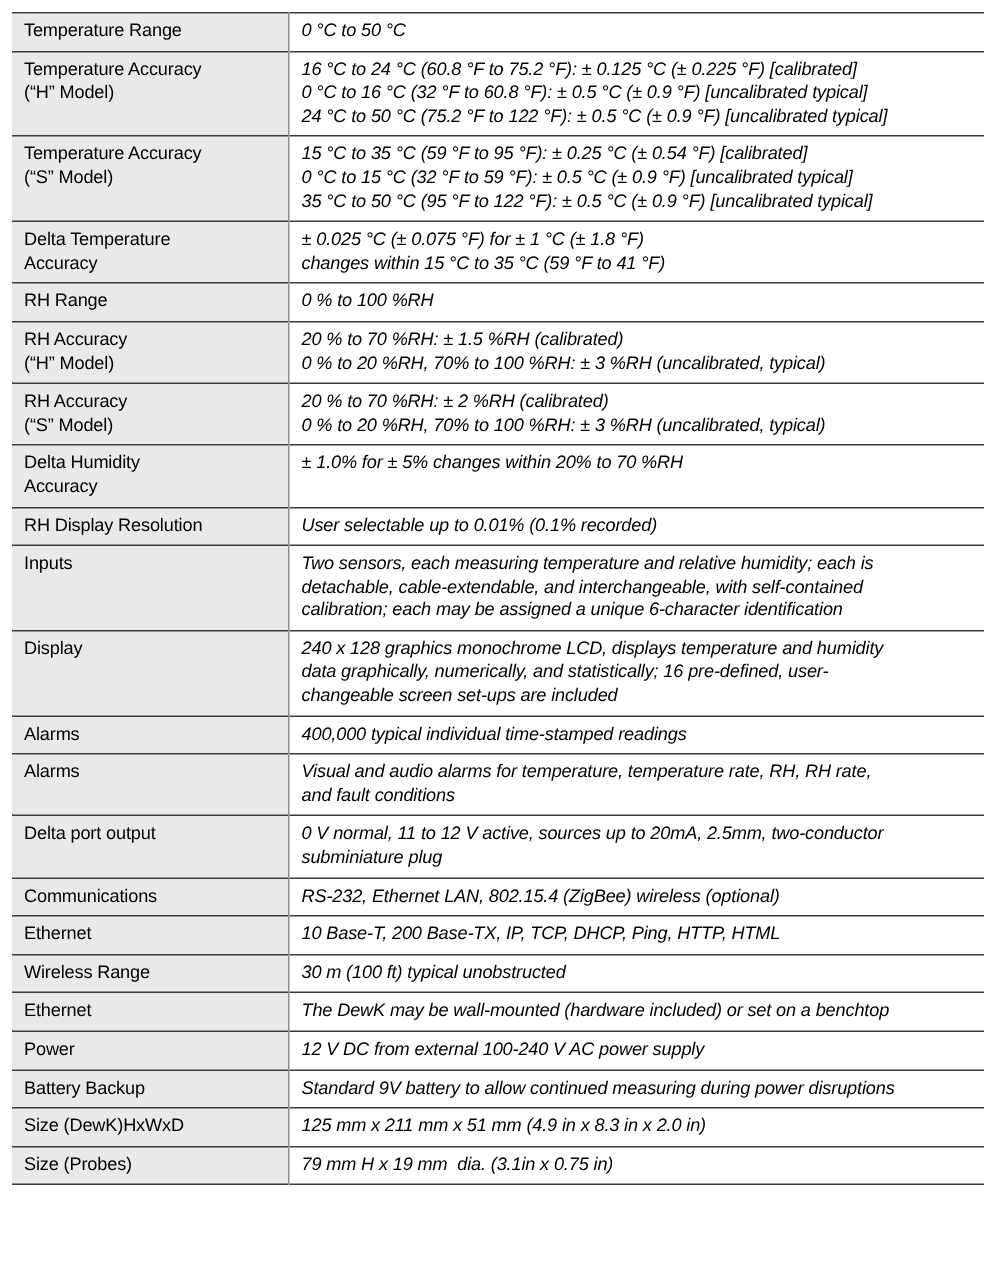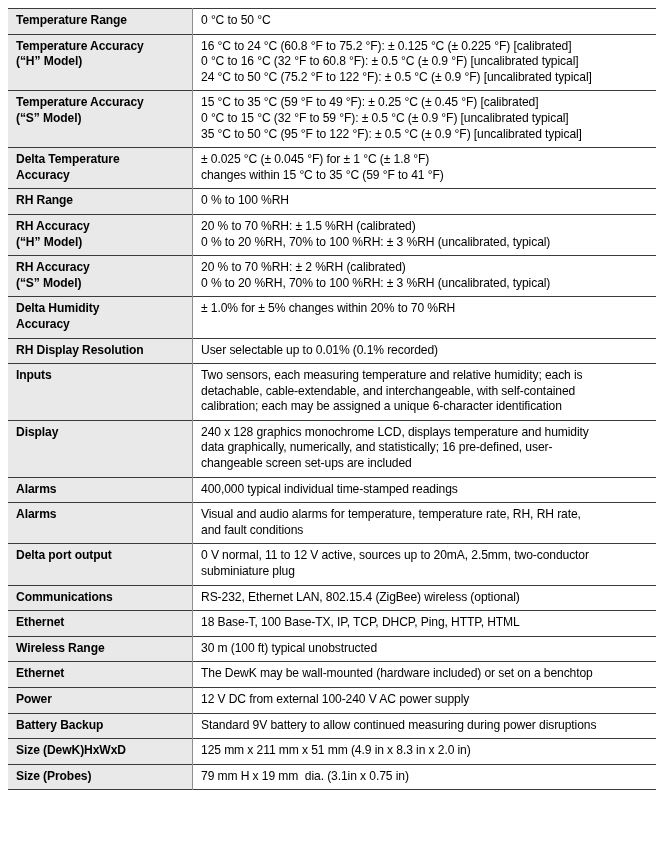--- a/index.html
+++ b/index.html
@@ -39,25 +39,26 @@
     vertical-align: top;
     padding: 4px 6px 5px 8px;
     font-size: 12.1px;
     line-height: 15.6px;
     color: #000000;
     letter-spacing: -0.1px;
   }
   td.label {
     width: 170px;
     background: #e9e9e9;
-    font-weight: bold;
+    font-weight: normal;
     border-right: 1px solid #8f8f8f;
   }
   td.value {
     background: #ffffff;
+    font-style: italic;
   }
   .line {
     display: block;
     white-space: pre-wrap;
   }
 </style>
 </head>
 <body>
 
 <div class="sheet">
@@ -81,32 +82,32 @@
             <span class="line">0 °C to 16 °C (32 °F to 60.8 °F): ± 0.5 °C (± 0.9 °F) [uncalibrated typical]</span>
             <span class="line">24 °C to 50 °C (75.2 °F to 122 °F): ± 0.5 °C (± 0.9 °F) [uncalibrated typical]</span>
           </td>
         </tr>
         <tr>
           <td class="label">
             <span class="line">Temperature Accuracy</span>
             <span class="line">(“S” Model)</span>
           </td>
           <td class="value">
-            <span class="line">15 °C to 35 °C (59 °F to 49 °F): ± 0.25 °C (± 0.45 °F) [calibrated]</span>
+            <span class="line">15 °C to 35 °C (59 °F to 95 °F): ± 0.25 °C (± 0.54 °F) [calibrated]</span>
             <span class="line">0 °C to 15 °C (32 °F to 59 °F): ± 0.5 °C (± 0.9 °F) [uncalibrated typical]</span>
             <span class="line">35 °C to 50 °C (95 °F to 122 °F): ± 0.5 °C (± 0.9 °F) [uncalibrated typical]</span>
           </td>
         </tr>
         <tr>
           <td class="label">
             <span class="line">Delta Temperature</span>
             <span class="line">Accuracy</span>
           </td>
           <td class="value">
-            <span class="line">± 0.025 °C (± 0.045 °F) for ± 1 °C (± 1.8 °F)</span>
+            <span class="line">± 0.025 °C (± 0.075 °F) for ± 1 °C (± 1.8 °F)</span>
             <span class="line">changes within 15 °C to 35 °C (59 °F to 41 °F)</span>
           </td>
         </tr>
         <tr>
           <td class="label">
             <span class="line">RH Range</span>
           </td>
           <td class="value">
             <span class="line">0 % to 100 %RH</span>
           </td>
@@ -200,21 +201,21 @@
           </td>
           <td class="value">
             <span class="line">RS-232, Ethernet LAN, 802.15.4 (ZigBee) wireless (optional)</span>
           </td>
         </tr>
         <tr>
           <td class="label">
             <span class="line">Ethernet</span>
           </td>
           <td class="value">
-            <span class="line">18 Base-T, 100 Base-TX, IP, TCP, DHCP, Ping, HTTP, HTML</span>
+            <span class="line">10 Base-T, 200 Base-TX, IP, TCP, DHCP, Ping, HTTP, HTML</span>
           </td>
         </tr>
         <tr>
           <td class="label">
             <span class="line">Wireless Range</span>
           </td>
           <td class="value">
             <span class="line">30 m (100 ft) typical unobstructed</span>
           </td>
         </tr>

